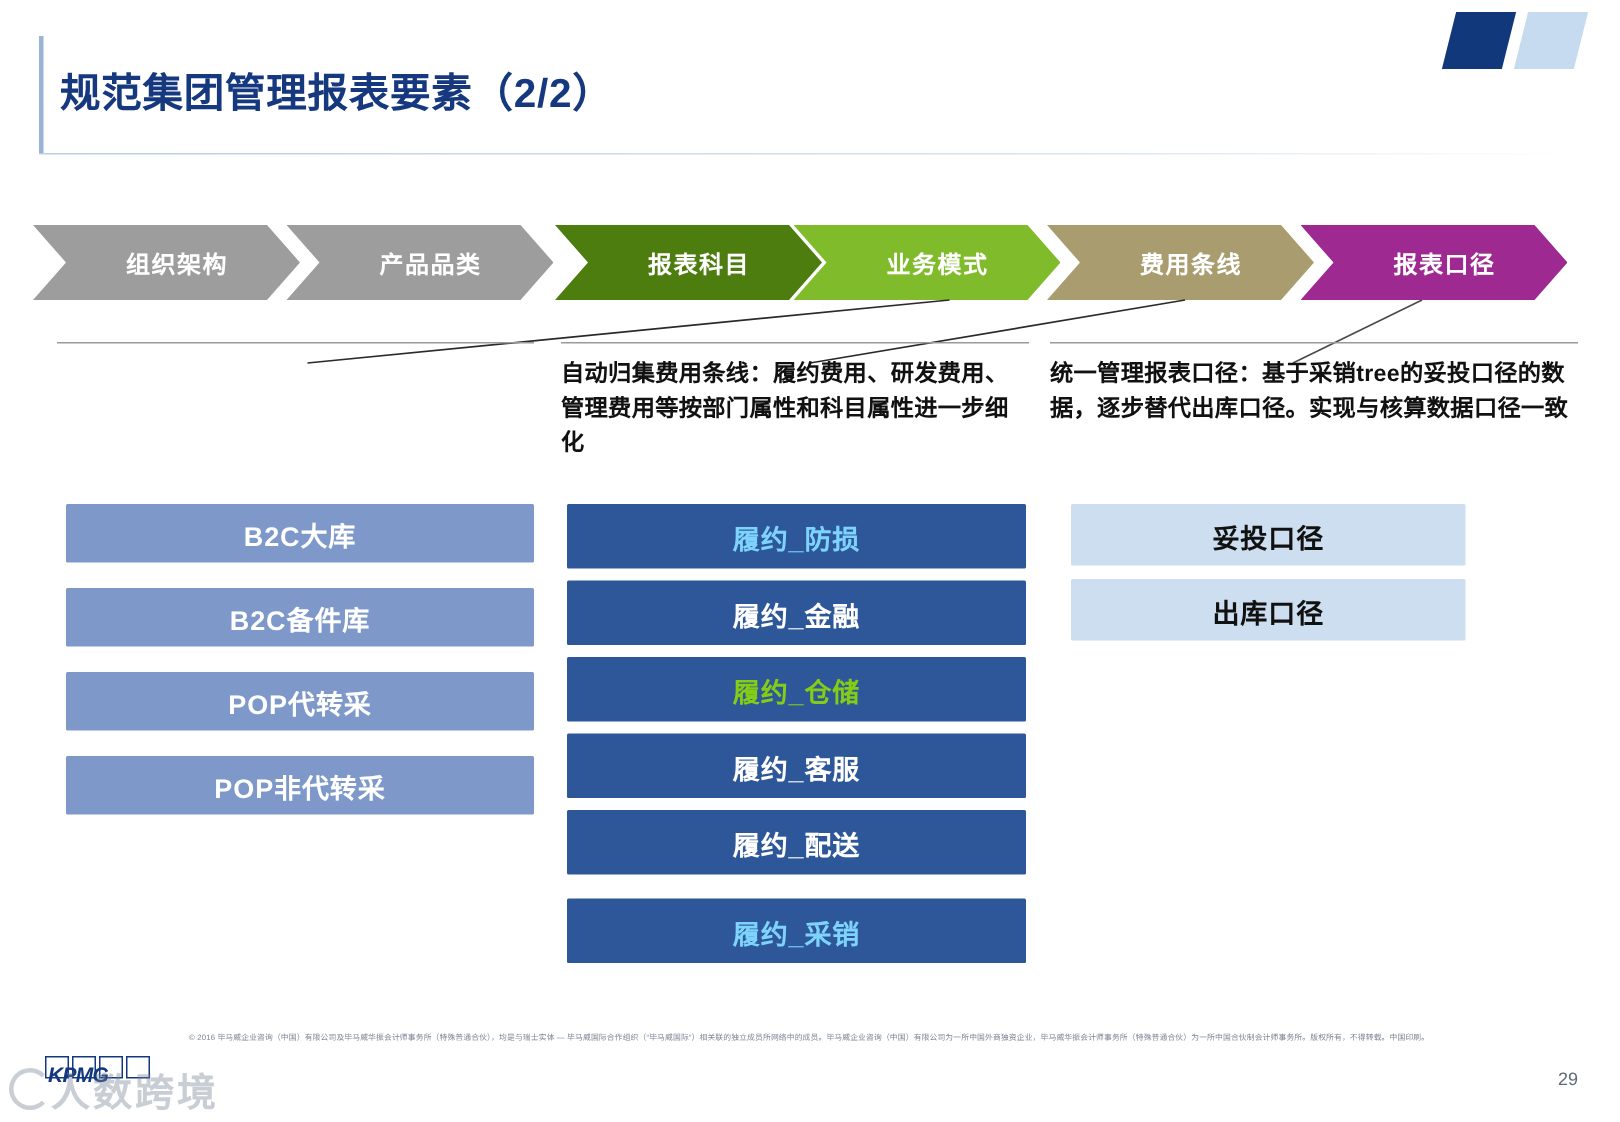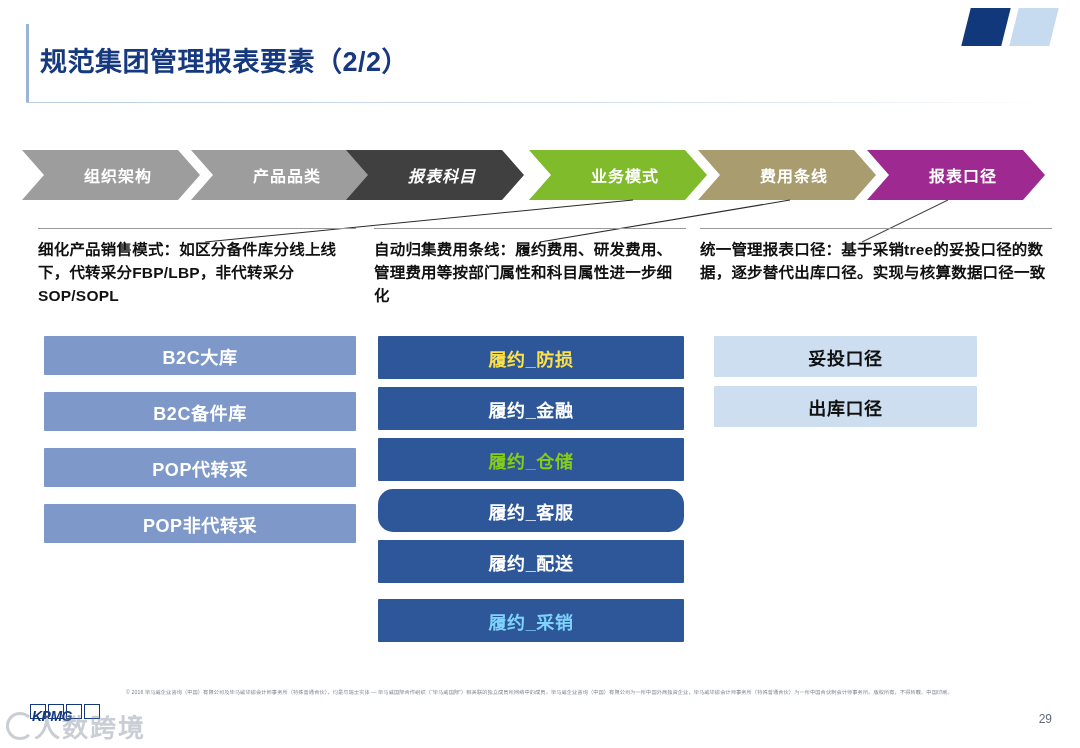--- a/index.html
+++ b/index.html
@@ -260,21 +260,21 @@
 </div>
 <div class="title-underline"></div>
 
 <div class="chevron-row" id="chevron-row">
     <div class="chev" style="left: 0px; width: 178px; background: rgb(157, 157, 157);">
       <span>组织架构</span>
     </div>
     <div class="chev" style="left: 169px; width: 178px; background: rgb(157, 157, 157);">
       <span>产品品类</span>
     </div>
-    <div class="chev" style="left: 324px; width: 178px; background: #404040; font-style: italic;">
+    <div class="chev" style="left: 348px; width: 178px; background: #4d7c0f;">
       <span>报表科目</span>
     </div>
     <div class="chev" style="left: 507px; width: 178px; background: rgb(127, 187, 43);">
       <span>业务模式</span>
     </div>
     <div class="chev" style="left: 676px; width: 178px; background: rgb(169, 156, 110);">
       <span>费用条线</span>
     </div>
     <div class="chev" style="left: 845px; width: 178px; background: rgb(158, 42, 145);">
       <span>报表口径</span>
@@ -282,21 +282,20 @@
   </div>
 
 <svg class="connectors" viewBox="0 0 1080 748" xmlns="http://www.w3.org/2000/svg">
   <line x1="633" y1="200" x2="205" y2="242" stroke="#2a2a2a" stroke-width="1.1"></line>
   <line x1="790" y1="200" x2="540" y2="242" stroke="#2a2a2a" stroke-width="1.1"></line>
   <line x1="948" y1="200" x2="862" y2="242" stroke="#4a4a4a" stroke-width="1.1"></line>
 </svg>
 
 <div class="col" id="col1">
   <div class="col-rule"></div>
-  <div class="col-desc">细化产品销售模式：如区分备件库分线上线下，代转采分FBP/LBP，非代转采分SOP/SOPL</div>
 </div>
 <div class="box-stack" id="stack1">
     <div class="item-box" style="background: rgb(126, 153, 201); color: rgb(255, 255, 255);">
       <span>B2C大库</span>
     </div>
     <div class="item-box" style="background: rgb(126, 153, 201); color: rgb(255, 255, 255);">
       <span>B2C备件库</span>
     </div>
     <div class="item-box" style="background: rgb(126, 153, 201); color: rgb(255, 255, 255);">
       <span>POP代转采</span>
@@ -304,30 +303,30 @@
     <div class="item-box" style="background: rgb(126, 153, 201); color: rgb(255, 255, 255);">
       <span>POP非代转采</span>
     </div>
   </div>
 
 <div class="col" id="col2">
   <div class="col-rule"></div>
   <div class="col-desc">自动归集费用条线：履约费用、研发费用、管理费用等按部门属性和科目属性进一步细化</div>
 </div>
 <div class="box-stack" id="stack2">
-    <div class="item-box" style="background: rgb(45, 87, 153); color: #fde047;">
+    <div class="item-box" style="background: rgb(45, 87, 153); color: #7dd3fc;">
       <span>履约_防损</span>
     </div>
     <div class="item-box" style="background: rgb(45, 87, 153); color: rgb(255, 255, 255);">
       <span>履约_金融</span>
     </div>
     <div class="item-box" style="background: rgb(45, 87, 153); color: #84cc16;">
       <span>履约_仓储</span>
     </div>
-    <div class="item-box" style="background: rgb(45, 87, 153); color: rgb(255, 255, 255); border-radius: 15px;">
+    <div class="item-box" style="background: rgb(45, 87, 153); color: rgb(255, 255, 255);">
       <span>履约_客服</span>
     </div>
     <div class="item-box" style="background: rgb(45, 87, 153); color: rgb(255, 255, 255);">
       <span>履约_配送</span>
     </div>
     <div class="item-box" style="background: rgb(45, 87, 153); color: #7dd3fc; margin-top: 16px;">
       <span>履约_采销</span>
     </div>
   </div>
 

